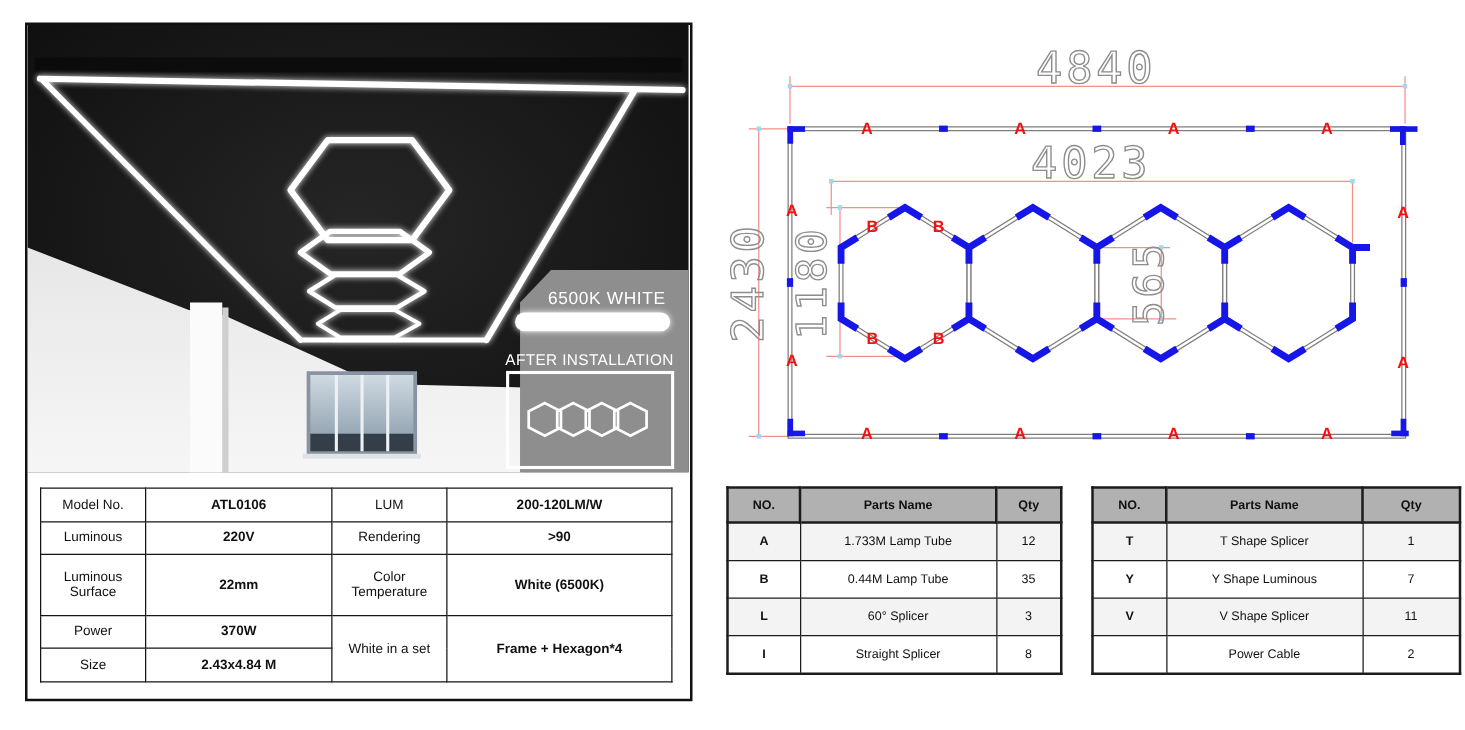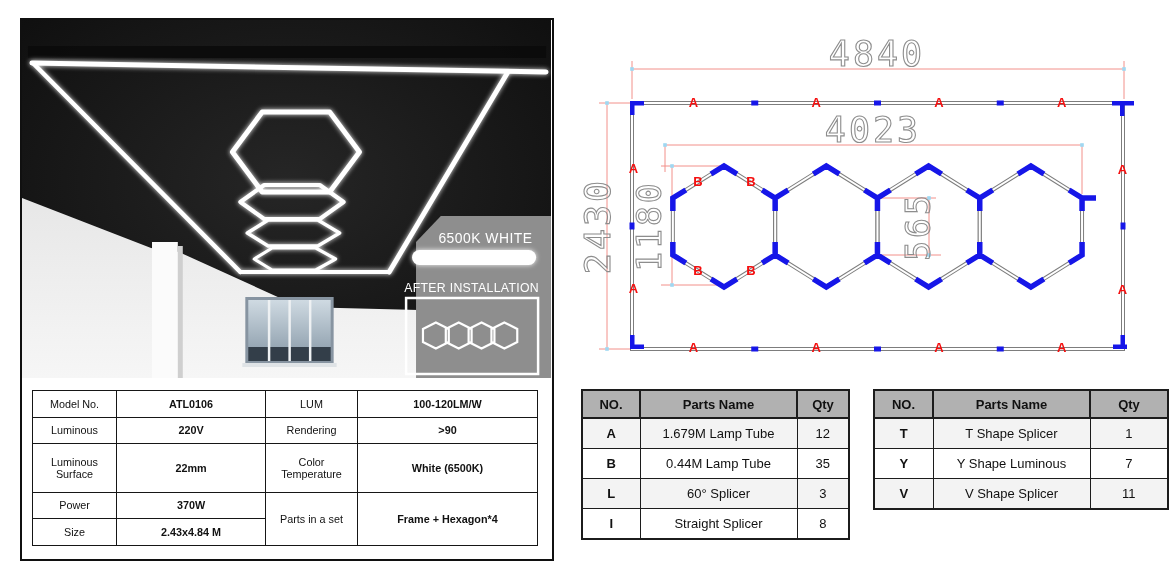--- a/index.html
+++ b/index.html
@@ -15,21 +15,21 @@
   .spec-table{position:absolute;left:10px;top:370px;width:505px;height:156px;
               border-collapse:collapse;table-layout:fixed;text-align:center;
               font-size:10.8px;color:#111;background:#fff;}
   .spec-table td{border:1.4px solid #161616;padding:1px 2px;vertical-align:middle;line-height:1.15;font-weight:bold;}
   .spec-table td.lbl{font-weight:normal;}
 
   
   .diagram-svg{position:absolute;left:570px;top:20px;width:602px;height:365px;}
 
   .parts{position:absolute;border-collapse:collapse;table-layout:fixed;text-align:center;
-         font-size:13px;color:#111;background:#fff;border:2px solid #1c1c1c;}
+         font-size:10px;color:#111;background:#fff;border:2px solid #1c1c1c;}
   .parts th{background:var(--table-header-gray,#b1b1b1);border:2px solid #1c1c1c;
             font-weight:bold;height:26px;padding:0 2px;}
   .parts td{border:1.6px solid #1c1c1c;height:29px;padding:0 2px;}
   .parts tbody tr:nth-child(odd) td{background:#f3f3f3;}
   .parts td.no{font-weight:bold;}
   .parts-1{left:581px;top:389px;width:267px;}
   .parts-2{left:873px;top:389px;width:294px;}
 
   
   .dim{stroke:var(--dim-line-red,#f2908a);stroke-width:1;fill:none;}
@@ -127,38 +127,38 @@
           <col style="width:84px">
           <col style="width:149px">
           <col style="width:92px">
           <col style="width:180px">
         </colgroup>
       <tbody>
         <tr>
           <td class="lbl">Model No.</td>
           <td>ATL0106</td>
           <td class="lbl">LUM</td>
-          <td>100-120LM/W</td>
+          <td>200-120LM/W</td>
         </tr>
         <tr>
           <td class="lbl">Luminous</td>
           <td>220V</td>
           <td class="lbl">Rendering</td>
           <td>&gt;90</td>
         </tr>
         <tr>
           <td class="lbl">Luminous Surface</td>
           <td>22mm</td>
           <td class="lbl">Color Temperature</td>
           <td>White (6500K)</td>
         </tr>
         <tr>
           <td class="lbl">Power</td>
           <td>370W</td>
-          <td class="lbl" rowspan="2">Parts in a set</td>
+          <td class="lbl" rowspan="2">White in a set</td>
           <td rowspan="2">Frame + Hexagon*4</td>
         </tr>
         <tr>
           <td class="lbl">Size</td>
           <td>2.43x4.84 M</td>
         </tr>
       </tbody>
     </table>
   </div>
 
@@ -277,21 +277,21 @@
       <tr>
         <th>NO.</th>
         <th>Parts Name</th>
         <th>Qty</th>
       </tr>
     </thead>
     <tbody>
 
         <tr>
           <td class="no">A</td>
-          <td>1.679M Lamp Tube</td>
+          <td>1.733M Lamp Tube</td>
           <td>12</td>
         </tr>
 
         <tr>
           <td class="no">B</td>
           <td>0.44M Lamp Tube</td>
           <td>35</td>
         </tr>
 
         <tr>
@@ -334,16 +334,21 @@
           <td>Y Shape Luminous</td>
           <td>7</td>
         </tr>
 
         <tr>
           <td class="no">V</td>
           <td>V Shape Splicer</td>
           <td>11</td>
         </tr>
 
+        <tr>
+          <td class="no"></td>
+          <td>Power Cable</td>
+          <td>2</td>
+        </tr>
       </tbody>
   </table>
 
 </div>
 
 </body></html>

